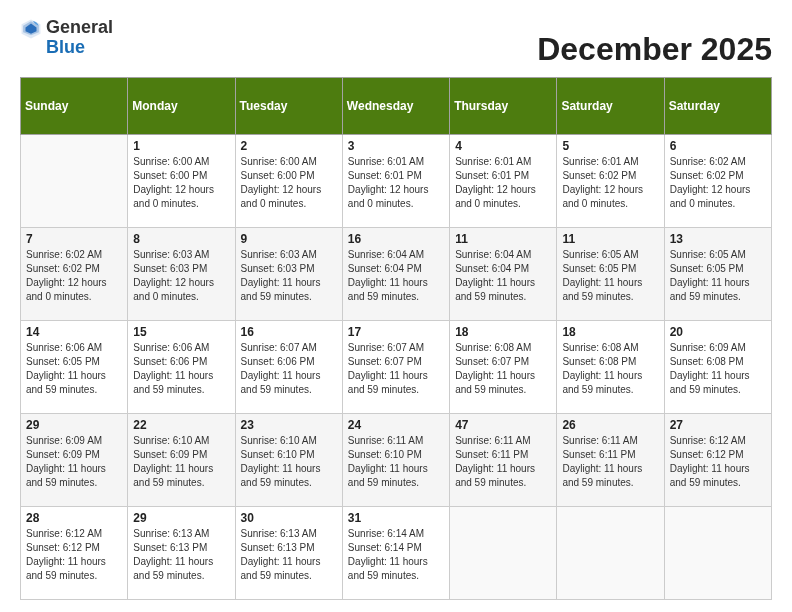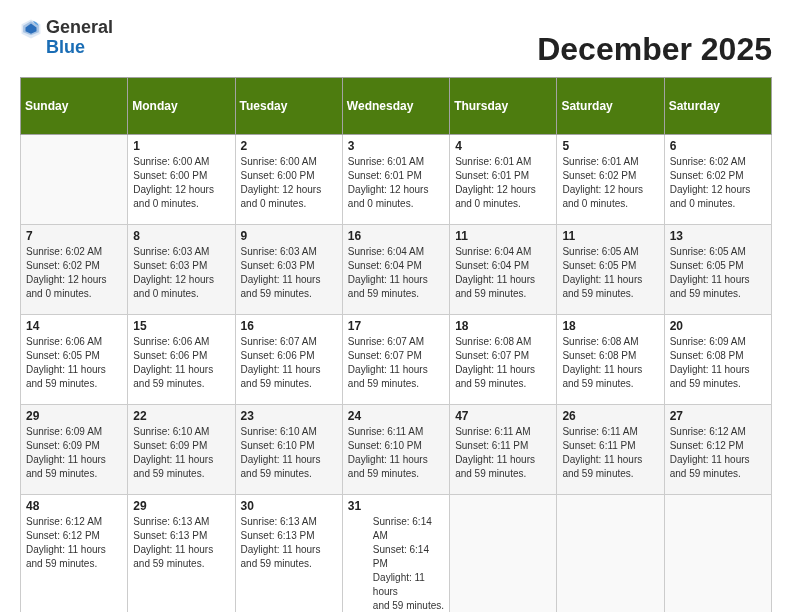--- a/index.html
+++ b/index.html
@@ -322,21 +322,21 @@
           <td>
             <span class="day-num">27</span>
             <div class="day-info" style="white-space: pre-line;">Sunrise: 6:12 AM
 Sunset: 6:12 PM
 Daylight: 11 hours
 and 59 minutes.</div>
           </td>
         </tr>
         <tr>
           <td>
-            <span class="day-num">48</span>
+            <span class="day-num">28</span>
             <div class="day-info" style="white-space: pre-line;">Sunrise: 6:12 AM
 Sunset: 6:12 PM
 Daylight: 11 hours
 and 59 minutes.</div>
           </td>
           <td>
             <span class="day-num">29</span>
             <div class="day-info" style="white-space: pre-line;">Sunrise: 6:13 AM
 Sunset: 6:13 PM
 Daylight: 11 hours
@@ -344,21 +344,21 @@
           </td>
           <td>
             <span class="day-num">30</span>
             <div class="day-info" style="white-space: pre-line;">Sunrise: 6:13 AM
 Sunset: 6:13 PM
 Daylight: 11 hours
 and 59 minutes.</div>
           </td>
           <td>
             <span class="day-num">31</span>
-            <div class="day-info" style="white-space: pre-line; margin-left: 25px;">Sunrise: 6:14 AM
+            <div class="day-info" style="white-space: pre-line;">Sunrise: 6:14 AM
 Sunset: 6:14 PM
 Daylight: 11 hours
 and 59 minutes.</div>
           </td>
           <td class="empty"></td>
           <td class="empty"></td>
           <td class="empty"></td>
         </tr>
       </tbody>
   </table>

